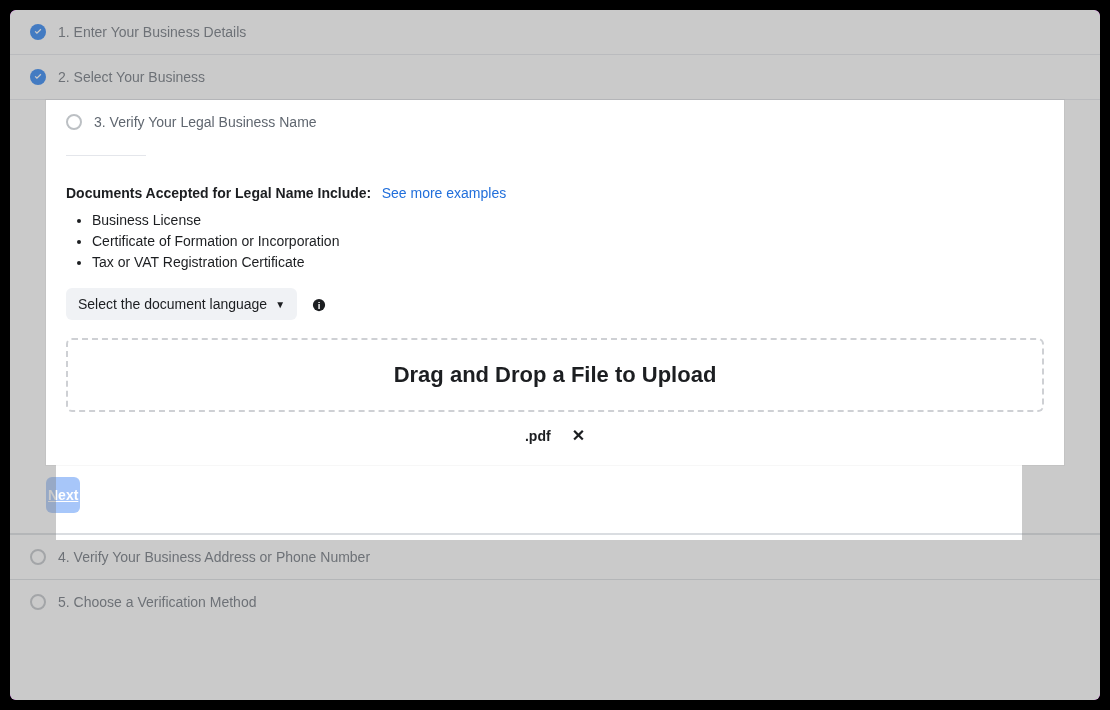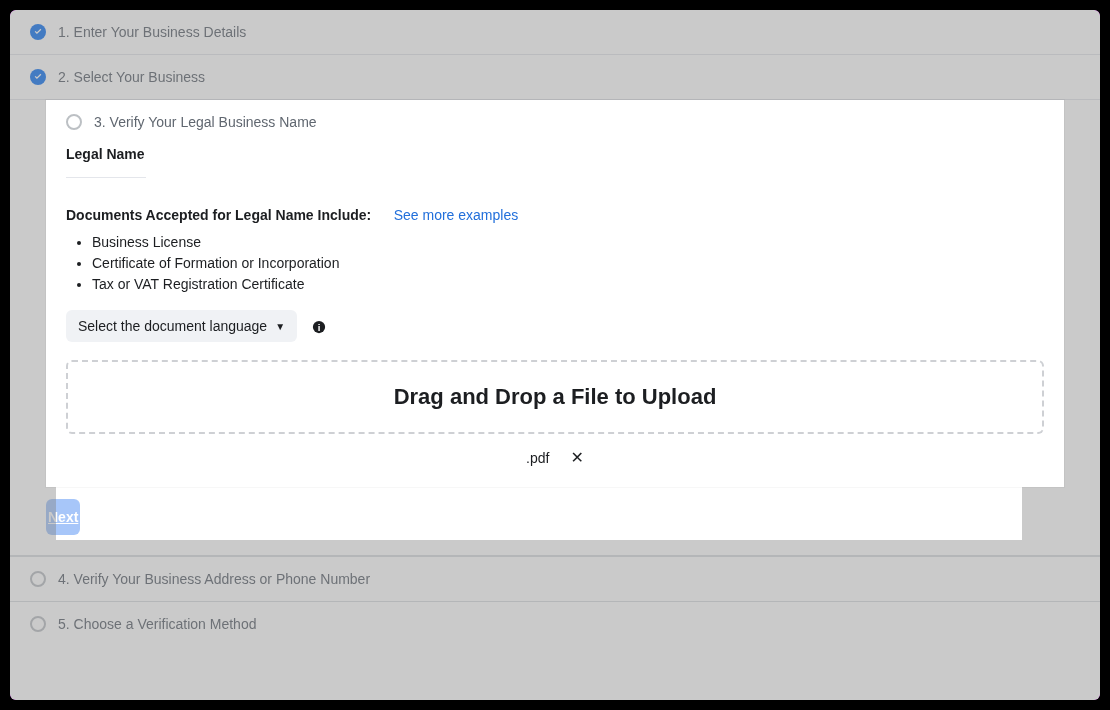--- a/index.html
+++ b/index.html
@@ -85,21 +85,21 @@
       font-size: 14px;
       font-weight: 700;
       color: #1c1e21;
       display: inline;
       text-align: center;
     }
     .see-more {
       font-size: 14px;
       color: #216fdb;
       text-decoration: none;
-      margin-left: 18px;
+      margin-left: 6px;
     }
     .doc-list {
       margin: 10px 0 18px 26px;
     }
     .doc-list li {
       font-size: 14px;
       color: #1c1e21;
       margin-bottom: 5px;
     }
     .lang-select {
@@ -139,21 +139,21 @@
       margin-bottom: 4px;
     }
     .dropzone-sub {
       font-size: 13px;
       color: #606770;
     }
     .dropzone-sub a { color: #216fdb; text-decoration: none; }
     .file-row {
       text-align: center;
       font-size: 14px;
-      font-weight: 400;
+      font-weight: 700;
       color: #1c1e21;
       display: flex;
       align-items: center;
       justify-content: center;
       gap: 21px;
     }
     .file-x { cursor: pointer; font-size: 16px; color: #1c1e21; }
     .next-btn-row {
       padding: 12px 0 20px 36px;
     }
@@ -212,21 +212,20 @@
         <span class="step-label">2. Select Your Business</span>
       </div>
 
       <div class="active-panel">
         <div class="active-header">
           <span class="radio-icon"></span>
           <span class="step-label">3. Verify Your Legal Business Name</span>
         </div>
 
 
-        <div class="legal-name-label">Legal Name</div>
         <span class="legal-name-value"></span>
 
         <div>
           <span class="docs-heading">Documents Accepted for Legal Name Include:</span>
           <a href="#" class="see-more">See more examples</a>
         </div>
 
         <ul class="doc-list">
           <li>Business License</li>
           <li>Certificate of Formation or Incorporation</li>

